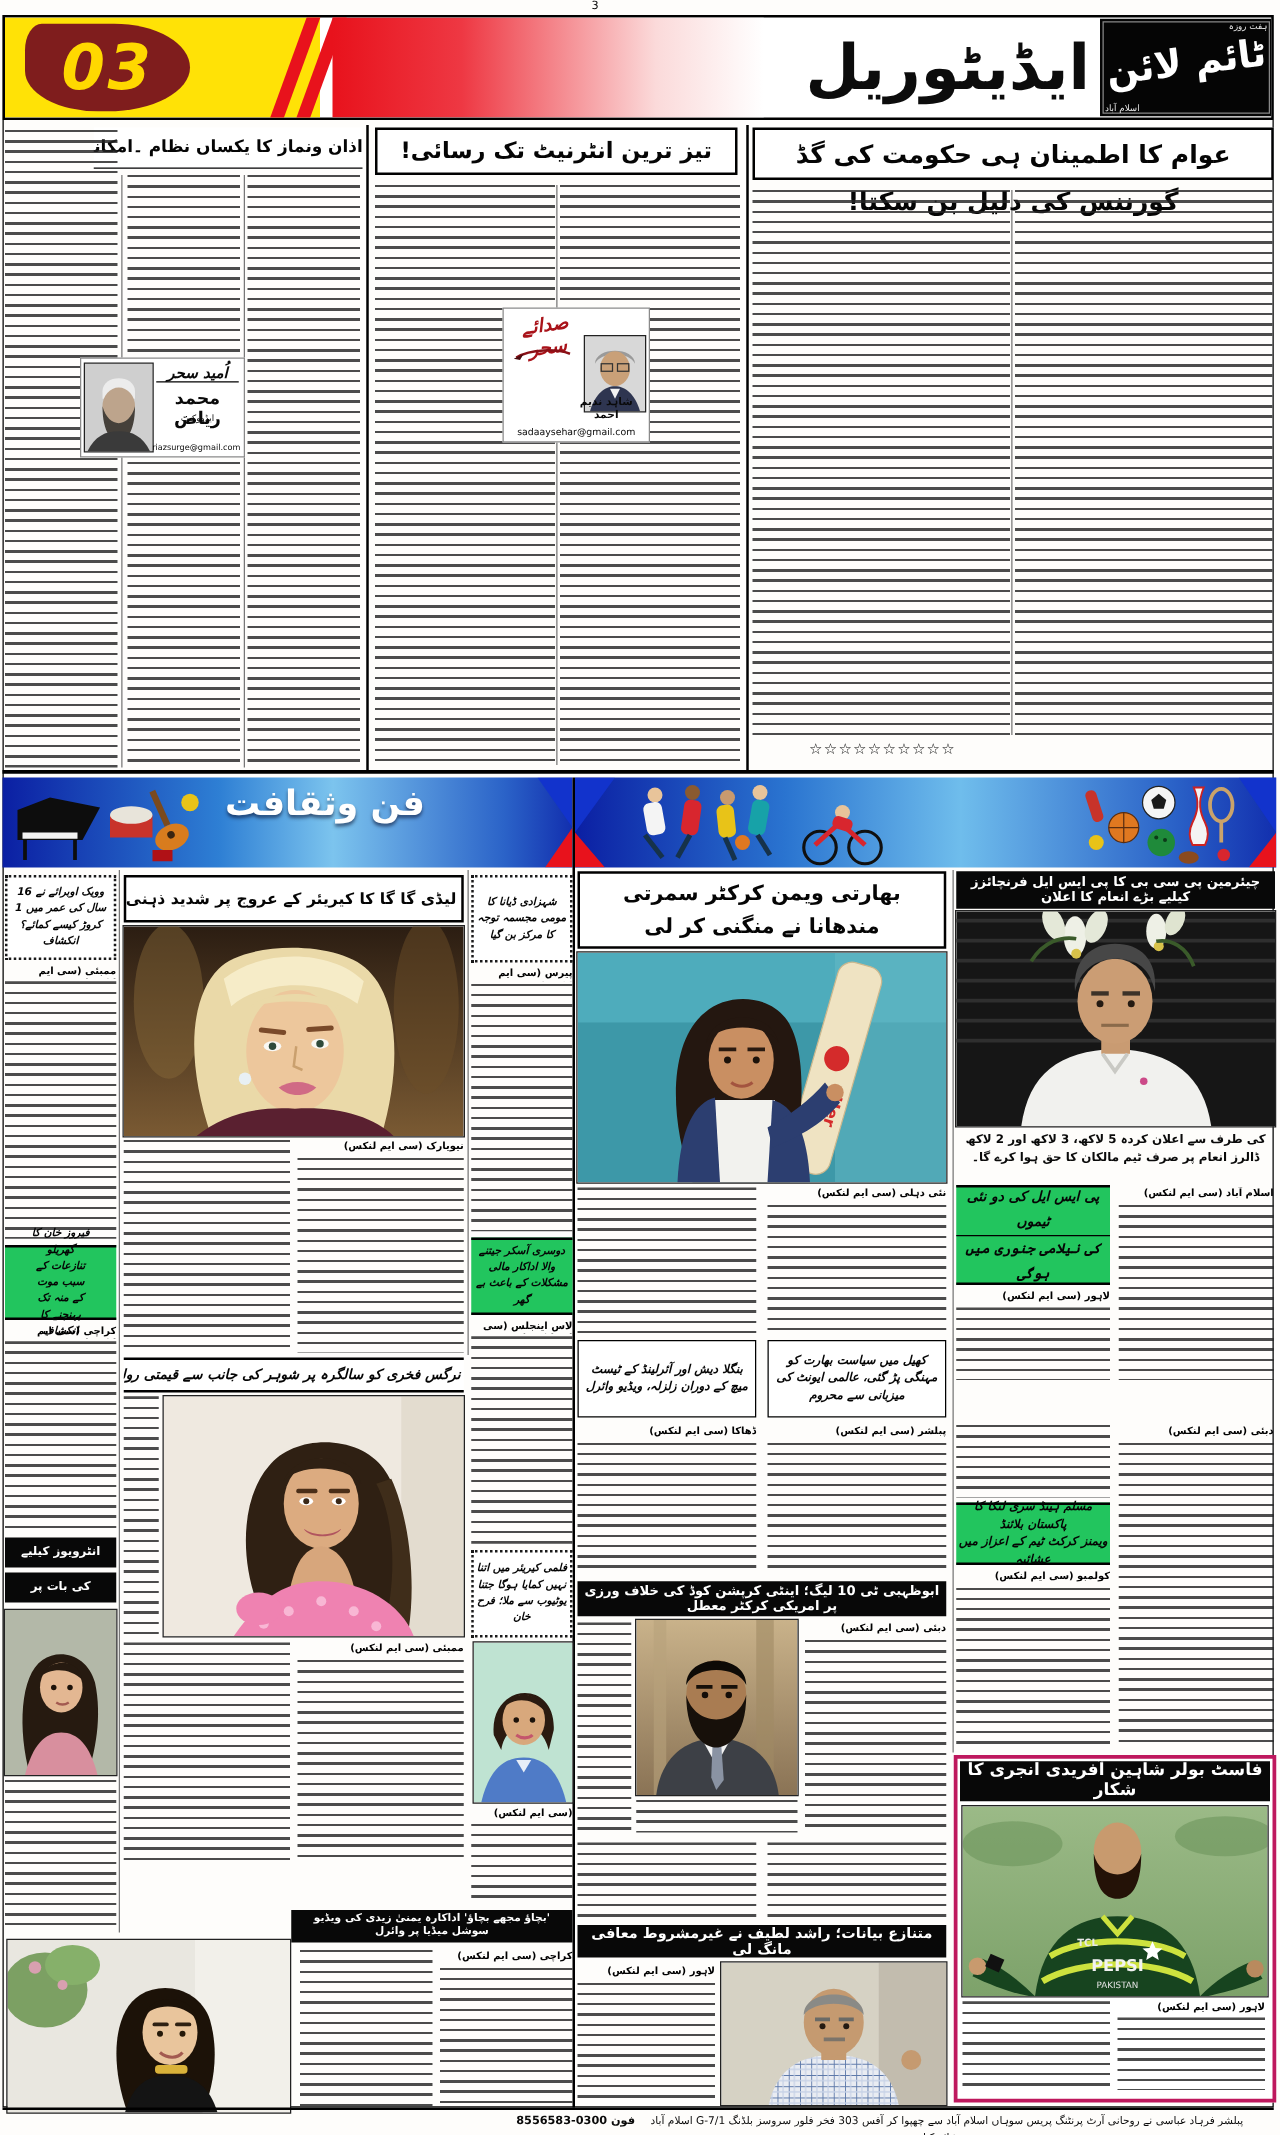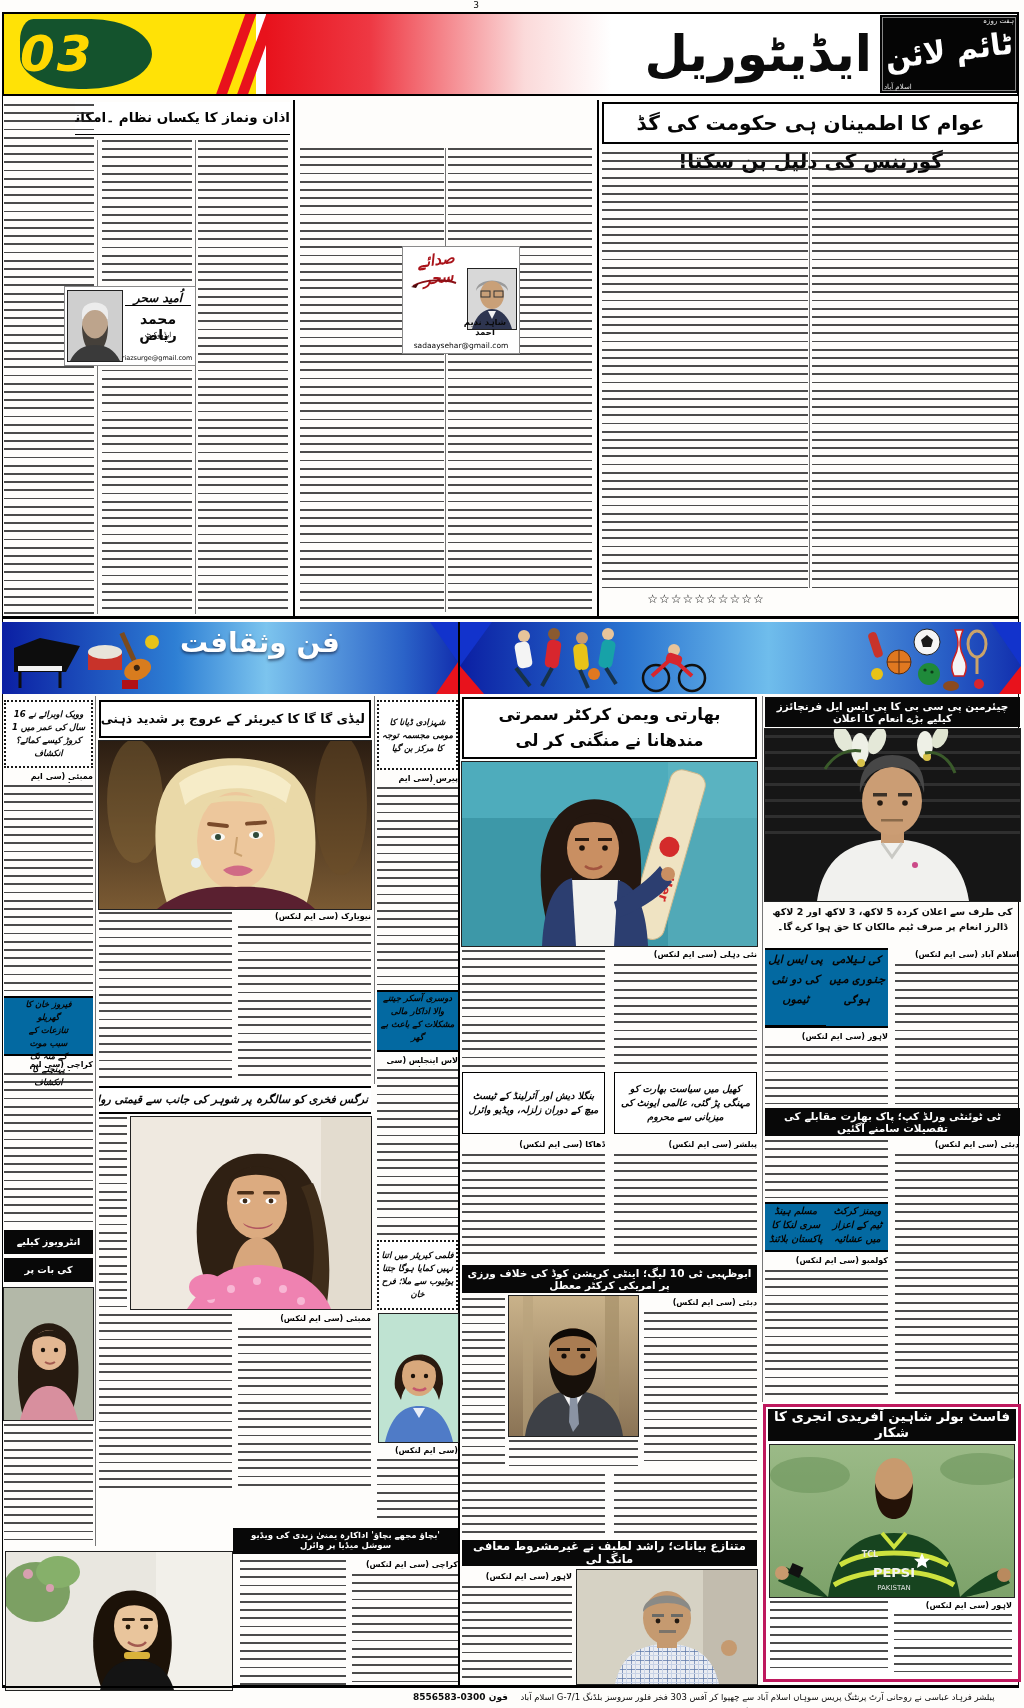--- a/index.html
+++ b/index.html
@@ -5,43 +5,43 @@
   html,body{margin:0;padding:0;background:#e9e7e2;}
   #page{position:relative;width:1024px;height:1708px;background:#fefdfb;overflow:hidden;
         font-family:"DejaVu Sans",sans-serif;color:#0a0a0a;}
   .abs{position:absolute;}
   .u{direction:rtl;unicode-bidi:embed;font-family:"DejaVu Sans",sans-serif;}
   .hl{font-weight:bold;color:#050505;text-align:center;direction:rtl;}
   .nowrap{white-space:nowrap;overflow:hidden;}
   .box{border:2px solid #000;background:#fff;box-sizing:border-box;}
   .box15{border:1.5px solid #000;background:#fff;box-sizing:border-box;}
   .dotted{border:2px dotted #1a1a1a;background:#fff;box-sizing:border-box;}
-  .rulebox{border-top:2px solid #000;border-bottom:2px solid #000;background:#0369a1;box-sizing:border-box;
-           display:flex;flex-direction:row;justify-content:space-between;}
+  .rulebox{border-top:2px solid #000;border-bottom:2px solid #000;background:#22c55e;box-sizing:border-box;
+           display:flex;flex-direction:column;justify-content:center;}
   .bar{background:#080808;color:#fff;display:flex;align-items:center;justify-content:center;
        font-weight:bold;direction:rtl;text-align:center;box-sizing:border-box;line-height:1.15;}
   .gk{background-image:repeating-linear-gradient(180deg,#242424 0px,#242424 1.9px,rgba(0,0,0,0) 1.9px,rgba(0,0,0,0) 8.2px);opacity:.82;}
   .dl{font-size:8px;font-weight:bold;direction:rtl;text-align:right;line-height:10px;color:#000;overflow:hidden;}
   .rule{background:#000;}
   .lrule{background:#777;}
   .ph{overflow:hidden;background:#d8d8d8;outline:1px solid #222;}
   .cap{direction:rtl;text-align:center;font-weight:bold;}
   svg{display:block;}
 </style>
 </head>
 <body>
 
 <div id="page">
 
   <div class="abs" style="left:2px;top:12px;width:1017px;height:1674px;border:1px solid #000;box-sizing:border-box;"></div>
   <div class="abs u" style="left:466px;top:0;width:20px;height:11px;font-size:9px;text-align:center;">3</div>
 
   <div class="abs" style="left:2px;top:12px;width:1017px;height:84px;border:2px solid #000;box-sizing:border-box;background:#fff;overflow:hidden;">
     <div class="abs" style="left:0;top:0;width:252px;height:80px;background:#ffe206;"></div>
-    <div class="abs" style="left:16px;top:5px;width:132px;height:70px;background:#14532d;border-radius:14px 48% 52% 46% / 22px 52% 52% 48%;display:flex;align-items:center;justify-content:flex-start;">
+    <div class="abs" style="left:16px;top:5px;width:132px;height:70px;background:#7f1d1d;border-radius:14px 48% 52% 46% / 22px 52% 52% 48%;display:flex;align-items:center;justify-content:center;">
       <span style="color:#ffd800;font-size:50px;font-weight:900;font-style:italic;letter-spacing:2px;">03</span>
     </div>
     <div class="abs" style="left:226px;top:-4px;width:11px;height:92px;background:#e8121c;transform:skewX(-20deg);"></div>
     <div class="abs" style="left:247px;top:-4px;width:11px;height:92px;background:#e8121c;transform:skewX(-20deg);"></div>
     <div class="abs" style="left:262px;top:0;width:345px;height:80px;background:linear-gradient(90deg,#e8121c 0%,#ee3843 30%,#fbdada 75%,#ffffff 100%);"></div>
     <div class="abs u" style="left:556px;top:4px;width:312px;height:72px;font-size:50px;font-weight:900;text-align:right;color:#0c0c0c;line-height:72px;">ایڈیٹوریل</div>
     <div class="abs" style="left:876px;top:1px;width:138px;height:78px;background:#050505;box-shadow:inset 0 0 0 2px #050505, inset 0 0 0 3px #888;overflow:hidden;">
       <div class="abs u" style="right:4px;top:2px;width:60px;font-size:7px;color:#e8e8e8;text-align:right;">ہفت روزہ</div>
       <div class="abs u" style="left:0;top:18px;width:138px;font-size:30px;font-weight:900;color:#ffffff;text-align:center;transform:rotate(-7deg);">ٹائم لائن</div>
       <div class="abs u" style="left:4px;bottom:2px;width:70px;font-size:7px;color:#e8e8e8;text-align:left;">اسلام آباد</div>
@@ -56,20 +56,23 @@
   <div class="abs lrule" style="left:809px;top:152px;width:1px;height:436px;"></div>
   <div class="abs rule" style="left:2px;top:616px;width:1017px;height:3px;"></div>
 
   <div class="abs box hl" style="left:602px;top:102px;width:417px;height:42px;border-width:2.5px;">
     <span class="u" style="font-size:20px;line-height:38px;display:block;">عوام کا اطمینان ہی حکومت کی گڈ گورننس کی دلیل بن سکتا!</span>
   </div>
   <div class="abs gk" style="left:812px;top:152px;width:206px;height:436px;"></div>
   <div class="abs gk" style="left:602px;top:152px;width:206px;height:436px;"></div>
   <div class="abs u" style="left:636px;top:592px;width:140px;height:20px;font-size:12px;text-align:center;letter-spacing:1px;">☆☆☆☆☆☆☆☆☆☆</div>
 
+  <div class="abs box hl" style="left:300px;top:102px;width:290px;height:38px;">
+    <span class="u" style="font-size:18px;line-height:34px;display:block;">تیز ترین انٹرنیٹ تک رسائی!</span>
+  </div>
   <div class="abs gk" style="left:448px;top:148px;width:144px;height:464px;"></div>
   <div class="abs gk" style="left:300px;top:148px;width:144px;height:464px;"></div>
   <div class="abs" style="left:402px;top:246px;width:118px;height:108px;background:#fff;border:1px solid #8a8a8a;box-sizing:border-box;">
     <div class="abs u" style="left:2px;top:4px;width:64px;font-size:15px;font-weight:900;font-style:italic;color:#a9131a;transform:rotate(-8deg);text-align:center;">صدائے سحر</div>
     <svg class="abs" width="50" height="12" viewBox="0 0 50 12" style="left:6px;top:30px;">
       <path d="M4 9 C16 2 36 2 47 6" stroke="#8a1016" stroke-width="2" fill="none"></path>
       <polygon points="2,10 10,6 7,11" fill="#4a0b0e"></polygon>
     </svg>
     <svg class="abs ph" width="48" height="60" viewBox="0 0 48 60" style="right:3px;top:22px;">
       <rect width="48" height="60" fill="#d8d8d8"></rect>
@@ -221,23 +224,20 @@
   </div>
   <div class="abs cap u" style="left:765px;top:904px;width:255px;height:42px;font-size:9.5px;line-height:15px;padding:0 2px;box-sizing:border-box;">کی طرف سے اعلان کردہ 5 لاکھ، 3 لاکھ اور 2 لاکھ ڈالرز انعام پر صرف ٹیم مالکان کا حق ہوا کرے گا۔</div>
   <div class="abs dl u" style="left:895px;top:950px;width:124px;height:12px;">اسلام آباد (سی ایم لنکس)</div>
   <div class="abs gk" style="left:895px;top:964px;width:124px;height:140px;"></div>
   <div class="abs rulebox" style="left:765px;top:948px;width:123px;height:80px;">
     <div class="u hl" style="font-size:11px;line-height:20px;border-bottom:1.5px solid #000;font-style:italic;">پی ایس ایل کی دو نئی ٹیموں</div>
     <div class="u hl" style="font-size:11px;line-height:20px;font-style:italic;">کی نیلامی جنوری میں ہوگی</div>
   </div>
   <div class="abs dl u" style="left:765px;top:1032px;width:123px;height:12px;">لاہور (سی ایم لنکس)</div>
   <div class="abs gk" style="left:765px;top:1046px;width:123px;height:58px;"></div>
-  <div class="abs bar" style="left:765px;top:1108px;width:255px;height:28px;font-size:10.5px;padding:0 3px;">
-    <span class="u">ٹی ٹوئنٹی ورلڈ کپ؛ پاک بھارت مقابلے کی تفصیلات سامنے آگئیں</span>
-  </div>
   <div class="abs dl u" style="left:895px;top:1140px;width:124px;height:12px;">دبئی (سی ایم لنکس)</div>
   <div class="abs gk" style="left:895px;top:1154px;width:124px;height:246px;"></div>
   <div class="abs gk" style="left:765px;top:1140px;width:123px;height:58px;"></div>
   <div class="abs rulebox" style="left:765px;top:1202px;width:123px;height:50px;">
     <div class="u hl" style="font-size:9.5px;line-height:14px;font-style:italic;">مسلم ہینڈ سری لنکا کا پاکستان بلائنڈ</div>
     <div class="u hl" style="font-size:9.5px;line-height:14px;font-style:italic;">ویمنز کرکٹ ٹیم کے اعزاز میں عشائیہ</div>
   </div>
   <div class="abs dl u" style="left:765px;top:1256px;width:123px;height:12px;">کولمبو (سی ایم لنکس)</div>
   <div class="abs gk" style="left:765px;top:1270px;width:123px;height:130px;"></div>
 

